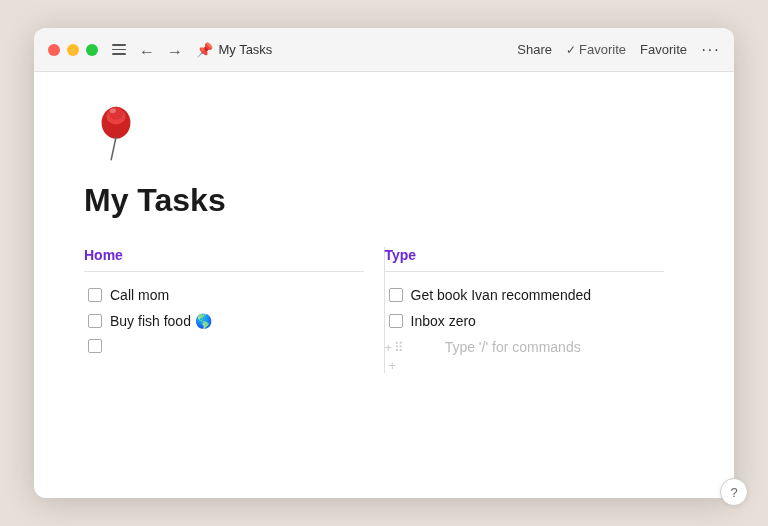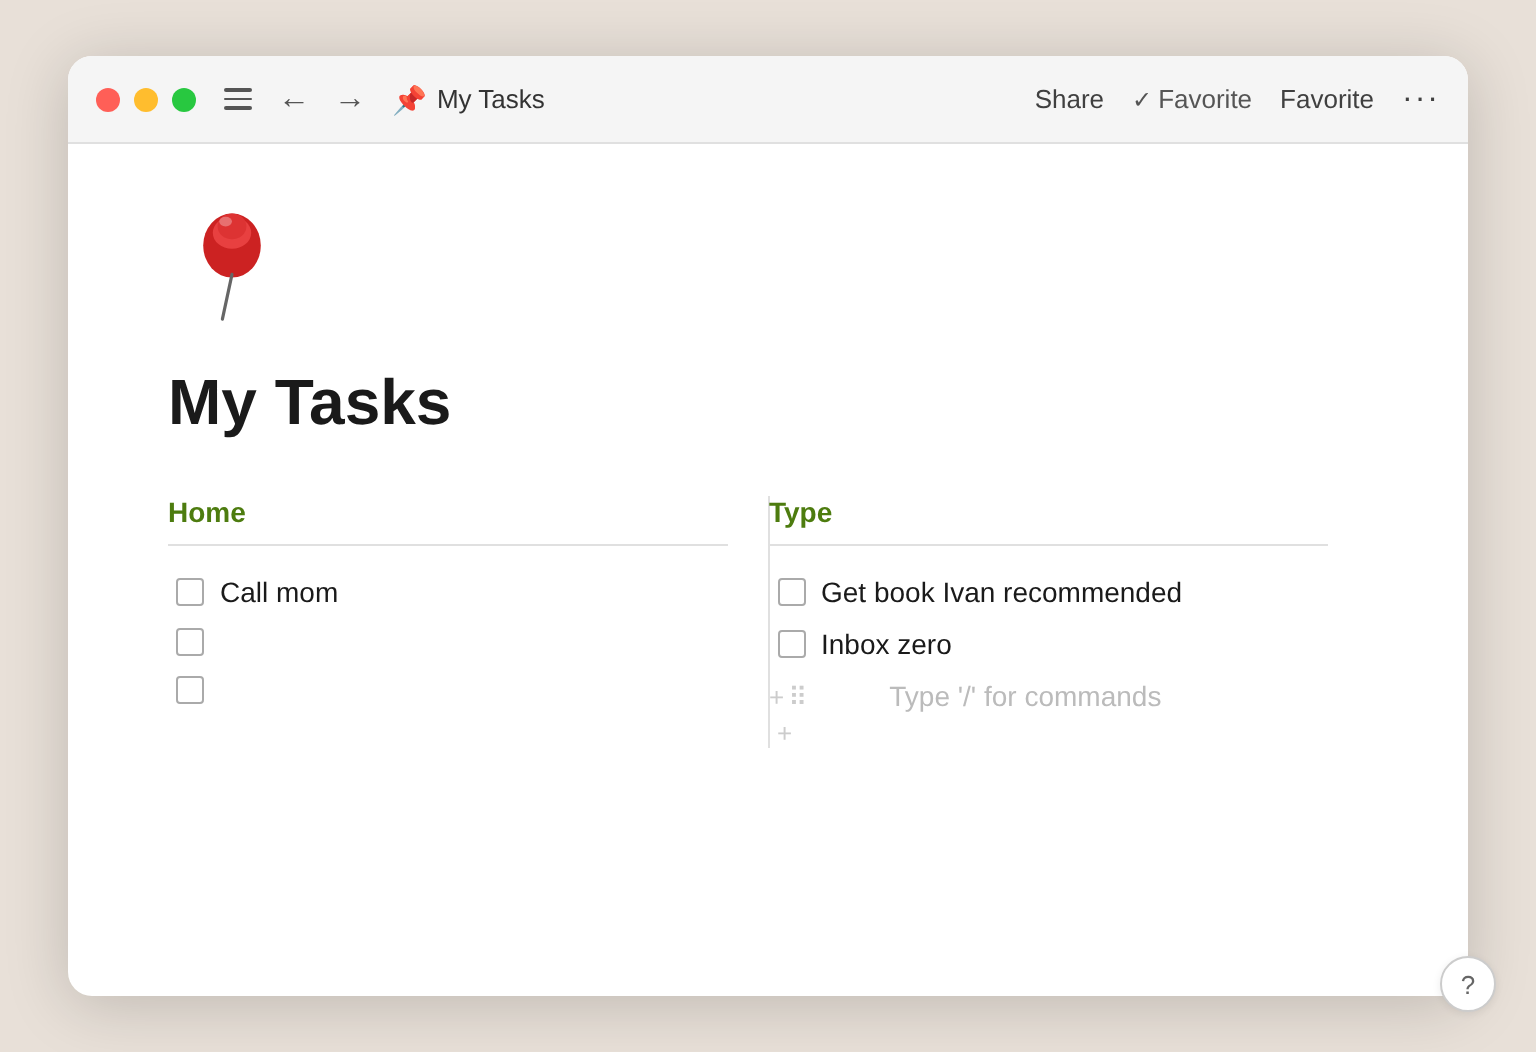--- a/index.html
+++ b/index.html
@@ -165,21 +165,21 @@
 
     .column-divider {
       width: 1px;
       background: #e0e0e0;
       flex-shrink: 0;
     }
 
     .column-header {
       font-size: 14px;
       font-weight: 600;
-      color: #4d7c0f;
+      color: #6d28d9;
       margin-bottom: 10px;
       padding-bottom: 8px;
       border-bottom: 1px solid #e0e0e0;
     }
 
     .task-item {
       display: flex;
       align-items: center;
       gap: 8px;
       padding: 5px 4px;
@@ -309,20 +309,21 @@
       <div class="column">
         <div class="column-header">Home</div>
 
         <div class="task-item">
           <div class="task-checkbox"></div>
           <span class="task-label">Call mom</span>
         </div>
 
         <div class="task-item">
           <div class="task-checkbox"></div>
+          <span class="task-label">Buy fish food <span class="food-emoji">🌎</span></span>
         </div>
 
         <div class="task-item">
           <div class="task-checkbox"></div>
         </div>
       </div>
 
       <div class="column-divider"></div>
 
       <div class="column">

